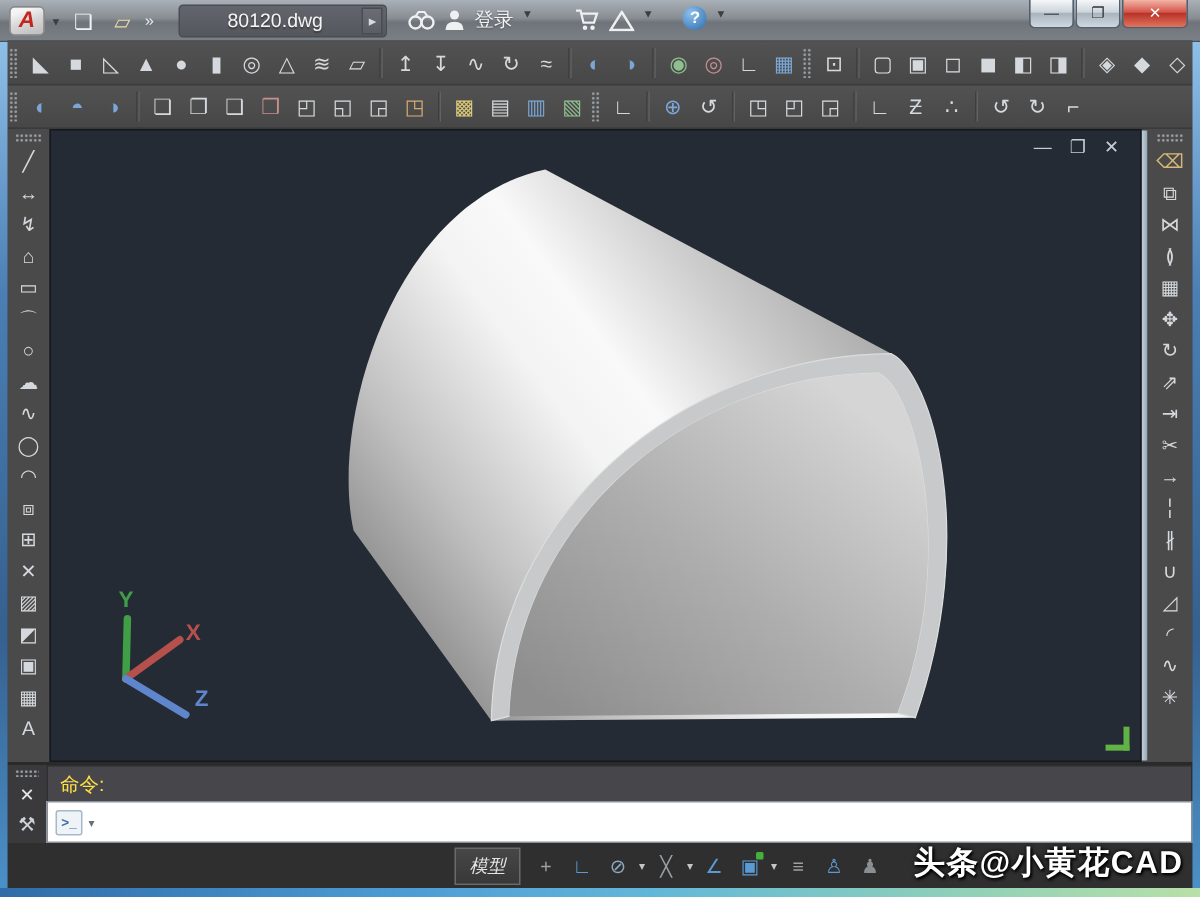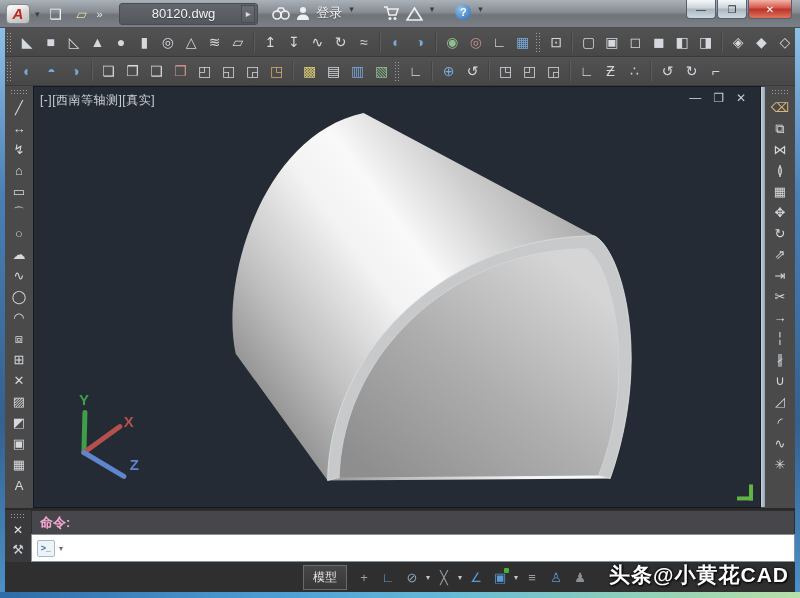--- a/index.html
+++ b/index.html
@@ -74,36 +74,36 @@
   svg.scene { position:absolute; inset:0; }
 
   
   .cmd { display:flex; margin:0 5px; height:54px; border-top:2px solid #2a2a2a; background:#3a3a3d; }
   .cmd-left { width:26px; display:flex; flex-direction:column; align-items:center; gap:5px; padding-top:3px;
       background:#3a3a3d; }
   .cmd-left .grip { width:16px; height:5px; margin:0; }
   .cmd-x { color:#e4e6e8; font-size:12px; }
   .cmd-wrench { color:#cfd3d7; font-size:13px; }
   .cmd-rows { flex:1; display:flex; flex-direction:column; }
-  .cmd-hist { height:25px; background:#47474b; color:#f9a8d4; font-size:13px; display:flex; align-items:center;
-      padding-left:8px; border:1px solid #2e2e30; border-bottom:none;font-weight:bold; }
+  .cmd-hist { height:25px; background:#47474b; color:#fde047; font-size:13px; display:flex; align-items:center;
+      padding-left:8px; border:1px solid #2e2e30; border-bottom:none; }
   .cmd-inputrow { height:29px; background:#ffffff; display:flex; align-items:center; gap:4px; padding-left:5px;
       border:1px solid #8a9099; }
   .prompt-chip { width:18px; height:17px; background:#eef3f8; border:1px solid #a8b8c8; border-radius:2px;
       color:#3b6fa0; font-size:9px; font-weight:bold; display:flex; align-items:center; justify-content:center; }
   .cmd-caret { color:#6a7078; font-size:8px; }
   .cmd-input { flex:1; border:none; outline:none; font-size:13px; color:#555; font-style:italic;
       font-family:"Liberation Sans",sans-serif; }
   .cmd-input::placeholder { color:#9aa0a8; font-style:italic; }
 
   
   .statusbar { position:relative; margin:0 5px; height:30px; background:#2f2f2f; display:flex; align-items:center; }
   .sb-spacer { width:298px; }
   .model-btn { padding:3px 9px; font-size:12px; color:#e4e4e4; border:1px solid #6a6a6a;
-      background:linear-gradient(180deg,#474747,#383838); margin-right:6px; }
+      background:linear-gradient(180deg,#474747,#383838); margin-right:6px;font-style:italic; }
   .sb-icons { display:flex; align-items:center; gap:2px; }
   .sb-icons .icon { width:22px; height:22px; display:flex; align-items:center; justify-content:center; font-size:13px; }
   .watermark { position:absolute; right:6px; bottom:3px; color:#ffffff; font-size:21px; font-weight:bold;
       text-shadow:0 0 3px #000, 1px 1px 2px #000; letter-spacing:1px; z-index:3; }
 </style>
 </head>
 <body>
 
 <div class="win">
 
@@ -290,21 +290,20 @@
           <text x="90" y="340" font-size="15" font-weight="bold" fill="#b5504c">X</text>
           <text x="96" y="384" font-size="15" font-weight="bold" fill="#5f85cc">Z</text>
         </g>
 
         <g>
           <rect x="716" y="398" width="4" height="16" fill="#62b346"></rect>
           <rect x="704" y="410" width="16" height="4" fill="#62b346"></rect>
         </g>
       </svg>
 
-      <div class="vp-label">[-][西南等轴测][真实]</div>
       <div class="vp-controls">
         <span>—</span>
         <span>❐</span>
         <span>✕</span>
       </div>
     </div>
 
     <div class="vstrip"></div>
     <div class="dock right">
         <span class="grip"></span>

